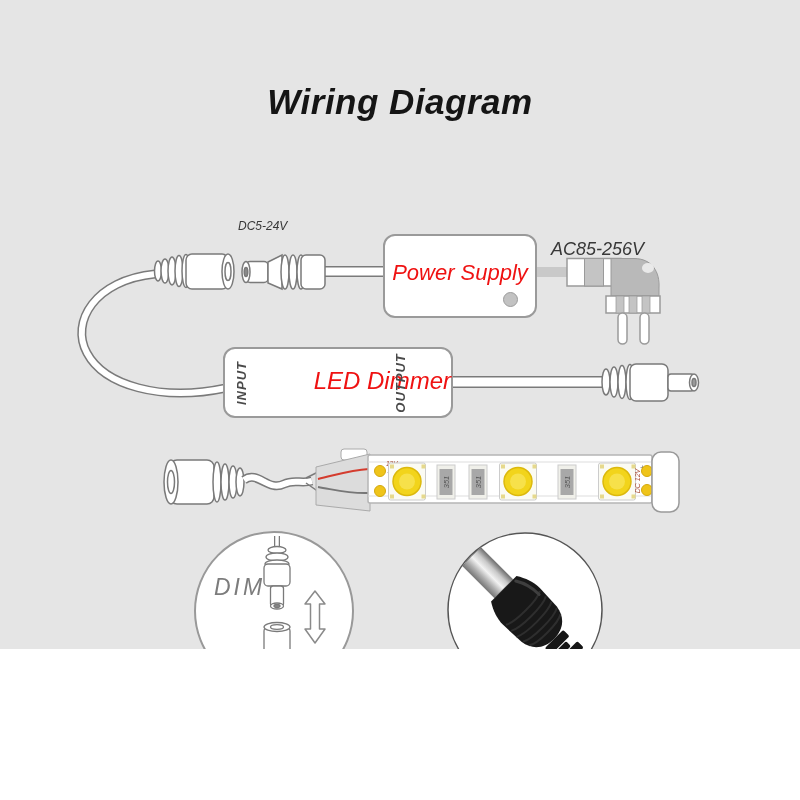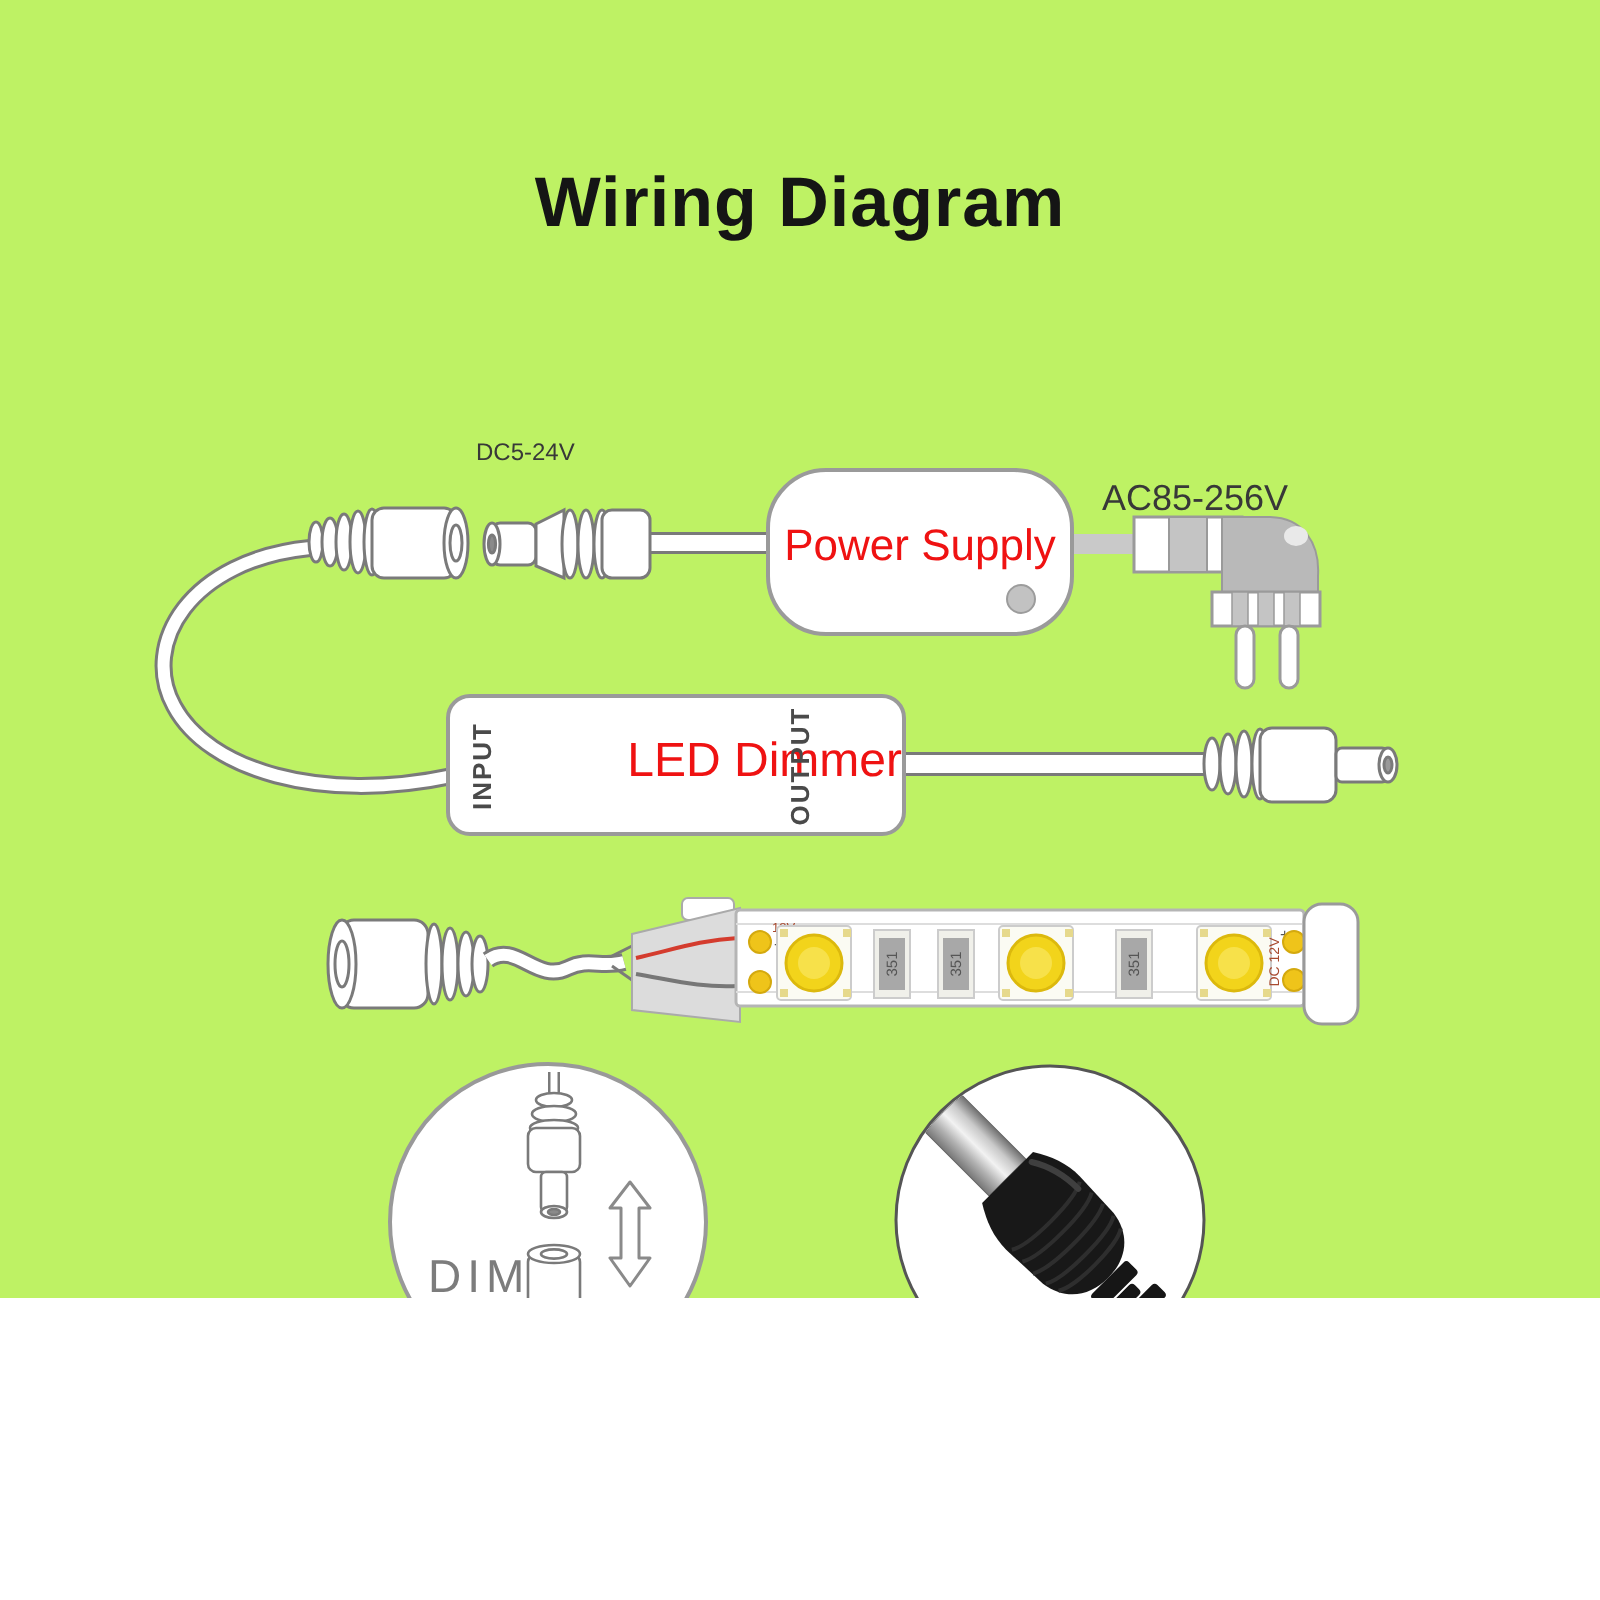--- a/index.html
+++ b/index.html
@@ -1,36 +1,36 @@
 <!DOCTYPE html>
 <html><head>
 <meta charset="utf-8">
 <style>
   html,body{margin:0;padding:0;background:#fff;}
-  .canvas{position:relative;width:800px;height:649px;background:#bef264;overflow:hidden;
-          font-family:"Liberation Sans",sans-serif;}
+  .canvas{position:relative;width:800px;height:649px;background:#e5e5e5;overflow:hidden;
+          font-family:"Liberation Sans",sans-serif;font-style:italic;}
   .abs{position:absolute;}
   .title{left:0;right:0;top:82px;text-align:center;font-size:35px;font-weight:700;color:#151515;letter-spacing:.5px;}
   .lbl{color:#383838;}
   .lbl.dc{left:238px;top:219px;font-size:12px;}
   .lbl.ac{left:551px;top:239px;font-size:18px;}
   svg.art{left:0;top:0;}
   .box{position:absolute;background:#fff;border:2px solid #9a9a9a;border-radius:12px;box-sizing:border-box;}
-  .box.power{left:383px;top:234px;width:154px;height:84px;border-radius:30px;}
+  .box.power{left:383px;top:234px;width:154px;height:84px;}
   .box.power .ps-label{position:absolute;left:0;right:0;top:24px;text-align:center;
        font-size:22px;font-weight:400;color:#ef1212;}
   .dot{position:absolute;right:17px;bottom:9px;width:15px;height:15px;border-radius:50%;
        background:#c2c2c2;border:1.5px solid #9c9c9c;box-sizing:border-box;}
   .box.dimmer{left:223px;top:347px;width:230px;height:71px;}
   .box.dimmer .dim-main{position:absolute;left:0;right:0;top:18px;text-align:right;
        font-size:24px;color:#ef1212;}
   .vtext{position:absolute;top:50%;font-size:13px;font-weight:700;color:#4a4a4a;letter-spacing:1px;white-space:nowrap;}
   .vtext.in{left:16px;transform:translate(-50%,-50%) rotate(-90deg);}
   .vtext.out{right:-8px;transform:translate(-50%,-50%) rotate(-90deg);}
-  .dim-word{left:214px;top:625px;font-size:23px;color:#7c7c7c;letter-spacing:3px;text-align:right;}
+  .dim-word{left:214px;top:574px;font-size:23px;color:#7c7c7c;letter-spacing:3px;text-align:right;}
 </style>
 </head>
 <body>
 
 <div class="canvas">
 
   <div class="abs title">Wiring Diagram</div>
   <div class="abs lbl dc">DC5-24V</div>
   <div class="abs lbl ac">AC85-256V</div>
 

